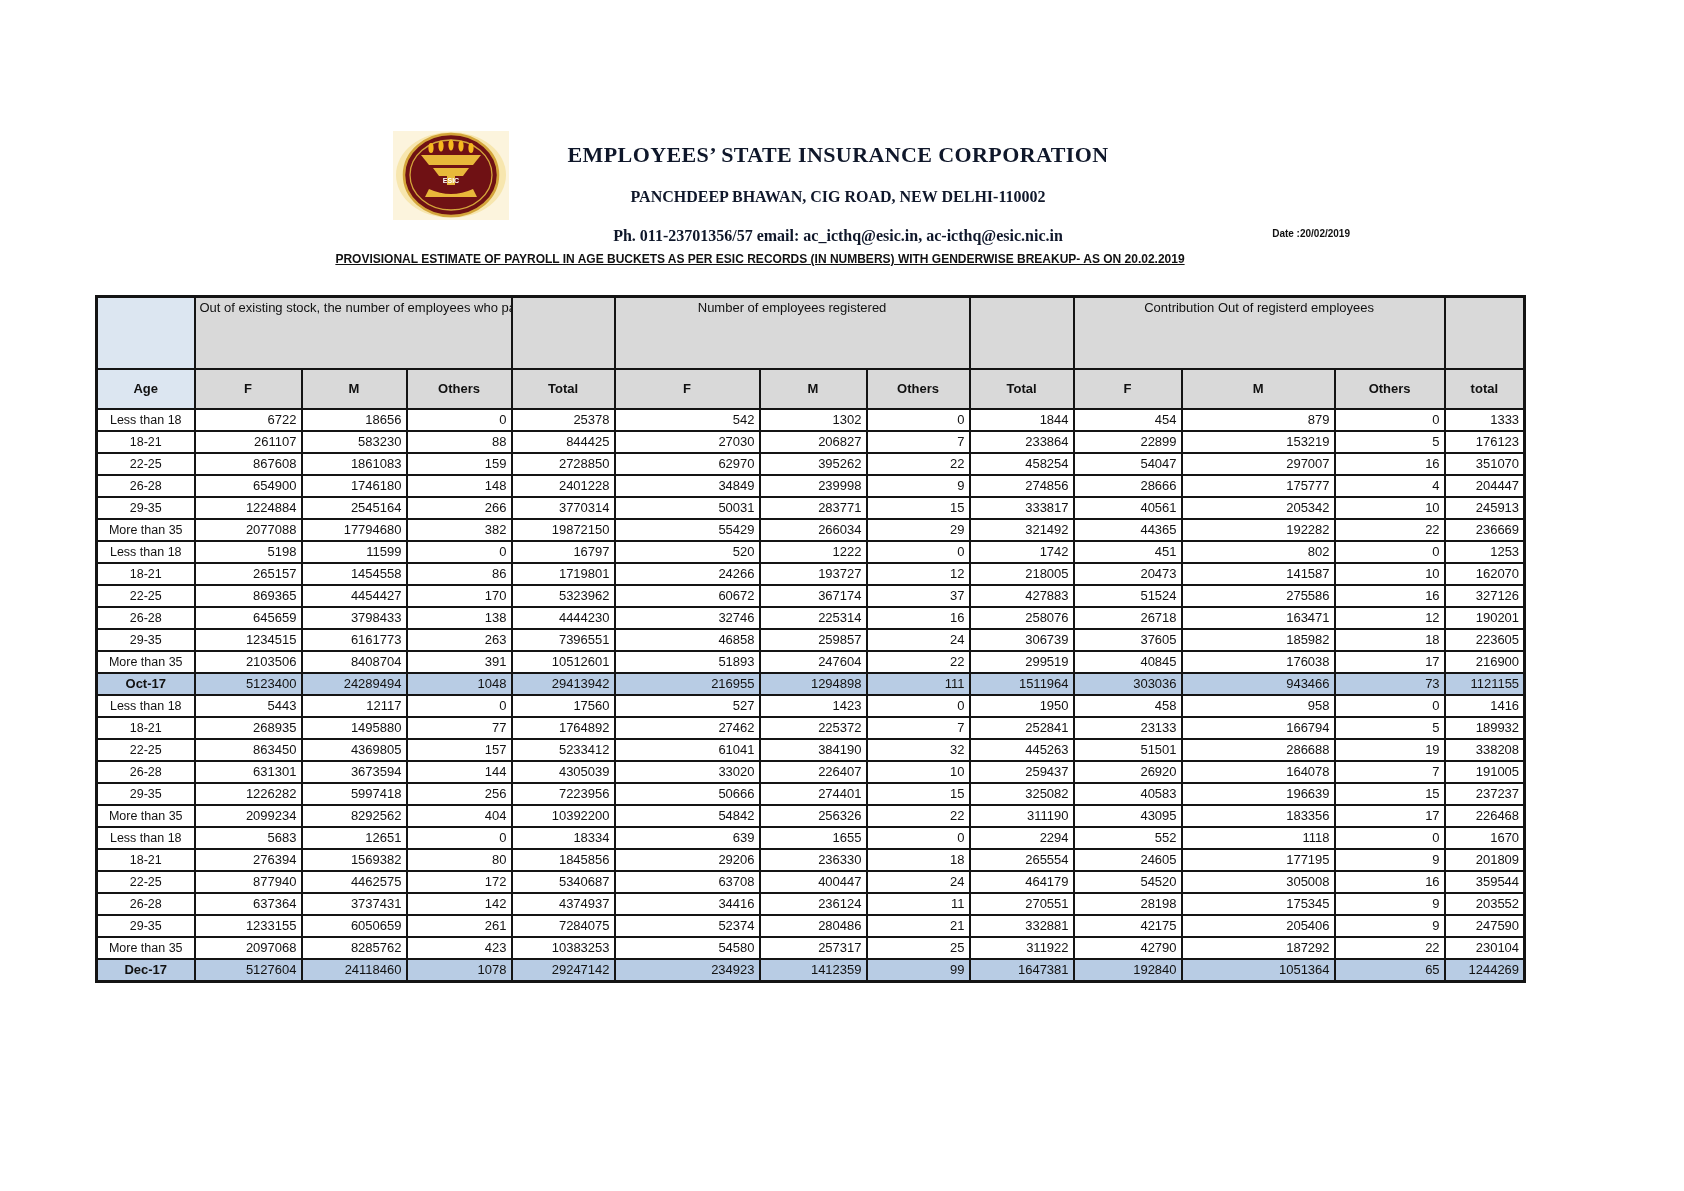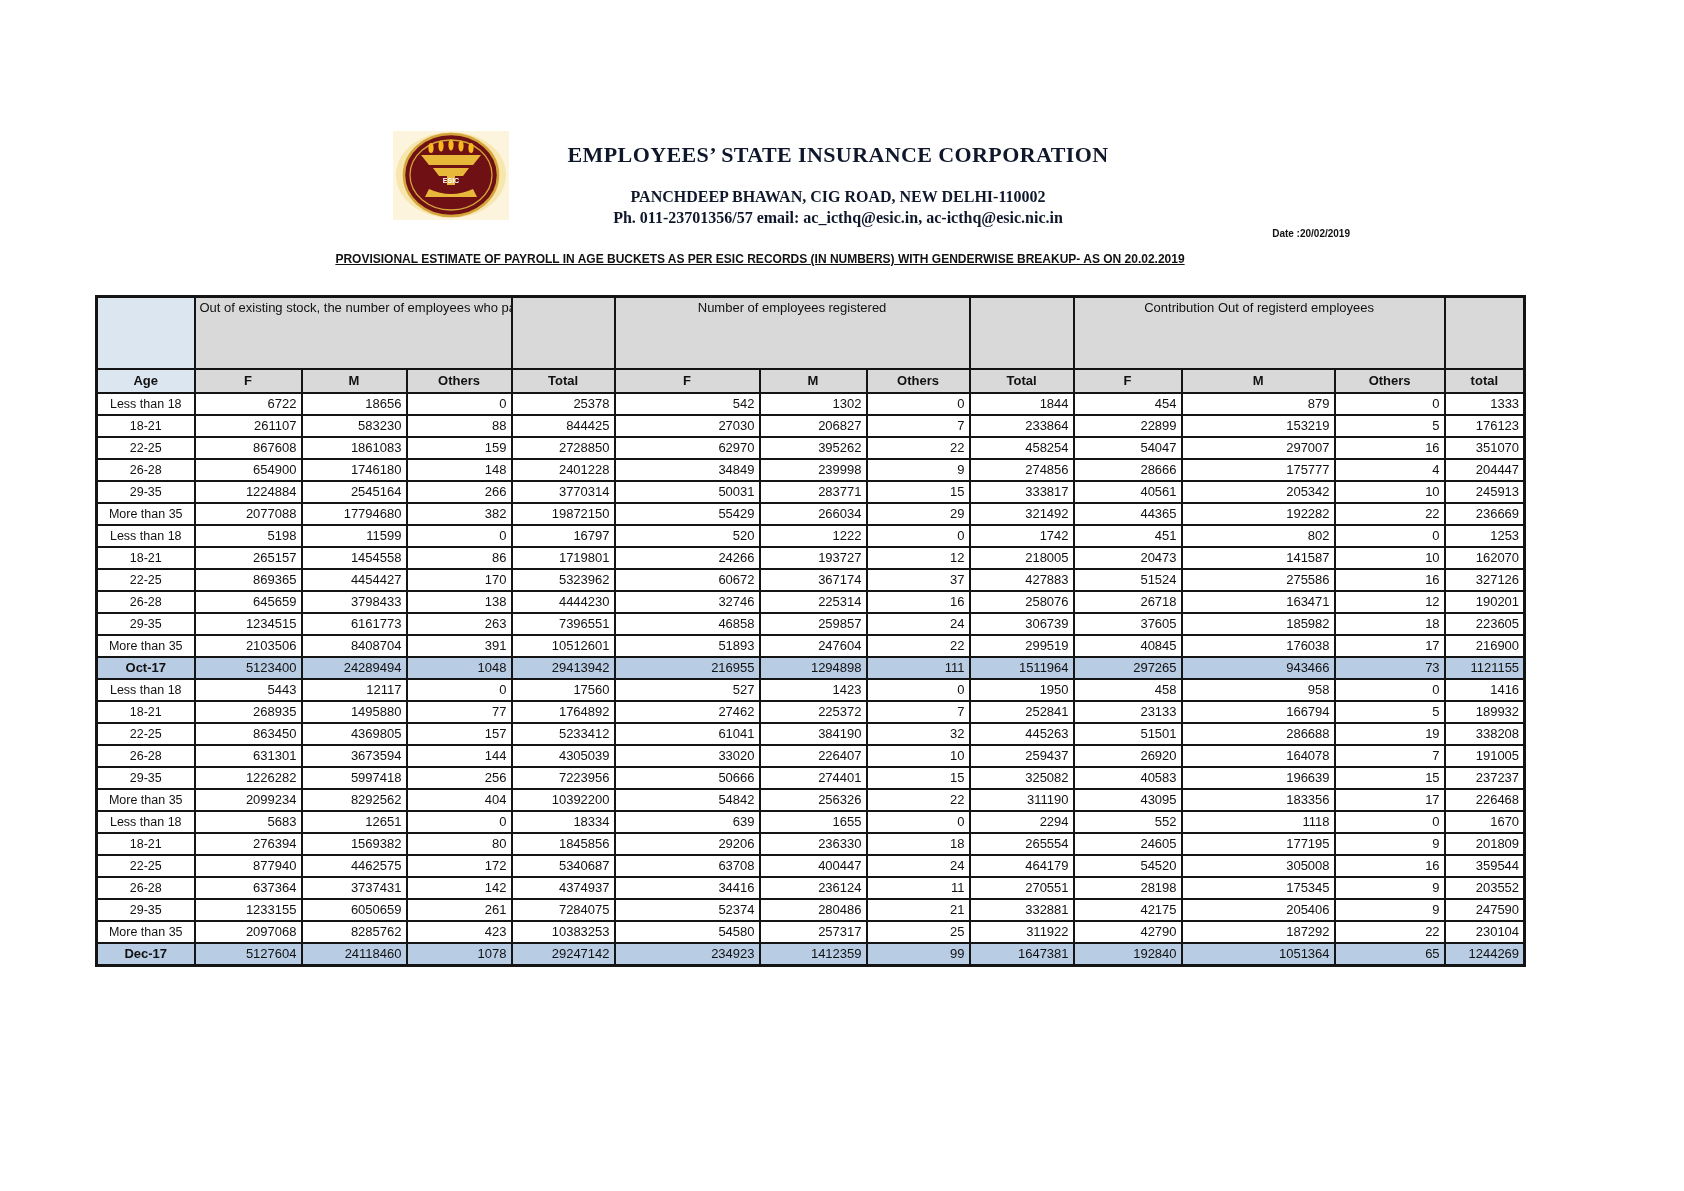--- a/index.html
+++ b/index.html
@@ -5,39 +5,39 @@
   html,body{margin:0;padding:0;}
   body{
     width:1684px;height:1191px;background:#ffffff;position:relative;
     font-family:"Liberation Sans", sans-serif;color:#111;overflow:hidden;
   }
   .logo{position:absolute;left:393px;top:131px;width:116px;height:89px;}
   .org{position:absolute;left:498px;top:142px;width:680px;text-align:center;
        font-family:"Liberation Serif", serif;color:#0f172a;}
   .org-name{font-size:22px;font-weight:bold;letter-spacing:.4px;}
   .org-addr{font-size:16px;font-weight:bold;margin-top:20px;}
-  .org-contact{font-size:16px;font-weight:bold;margin-top:3px;}
+  .org-contact{font-size:16px;font-weight:bold;margin-top:21px;}
   .date{position:absolute;top:228px;left:1050px;width:300px;text-align:right;
         font-weight:bold;font-size:10px;}
   .title{position:absolute;top:252px;left:95px;width:1330px;text-align:center;
          font-weight:bold;font-size:12px;text-decoration:underline;}
   table.payroll{
     position:absolute;left:95px;top:295px;width:1428px;
     border-collapse:collapse;table-layout:fixed;border:3px solid #141414;
   }
   .payroll td,.payroll th{
     border:2px solid #141414;font-size:13px;padding:0 4px;
     overflow:hidden;white-space:nowrap;font-weight:normal;
   }
   .grp-row{height:72px;}
   .grp{background:#d9d9d9;font-weight:bold;font-size:13.5px;text-align:center;
        vertical-align:top;padding-top:4px;white-space:normal;line-height:1.55;}
   .grp-empty{background:#d9d9d9;}
   .corner{background:#dce6f1;}
-  .colhead-row{height:24px;}
+  .colhead-row{height:40px;}
   .colhead-row th{background:#d9d9d9;font-weight:bold;text-align:center;font-size:13px;}
   .colhead-row th.agehead{background:#dce6f1;}
   tbody td{height:20px;background:#ffffff;}
   td.age-cell{text-align:center;font-size:12.5px;}
   td.num-cell{text-align:right;}
   tr.month-row td{background:#b8cce4;}
   tr.month-row td.age-cell{font-weight:bold;font-size:13px;}
 </style>
 </head>
 <body>
@@ -302,21 +302,21 @@
       <tr class="month-row">
         <td class="age-cell">Oct-17</td>
         <td class="num-cell">5123400</td>
         <td class="num-cell">24289494</td>
         <td class="num-cell">1048</td>
         <td class="num-cell">29413942</td>
         <td class="num-cell">216955</td>
         <td class="num-cell">1294898</td>
         <td class="num-cell">111</td>
         <td class="num-cell">1511964</td>
-        <td class="num-cell">297265</td>
+        <td class="num-cell">303036</td>
         <td class="num-cell">943466</td>
         <td class="num-cell">73</td>
         <td class="num-cell">1121155</td>
       </tr>
       <tr>
         <td class="age-cell">Less than 18</td>
         <td class="num-cell">5443</td>
         <td class="num-cell">12117</td>
         <td class="num-cell">0</td>
         <td class="num-cell">17560</td>

